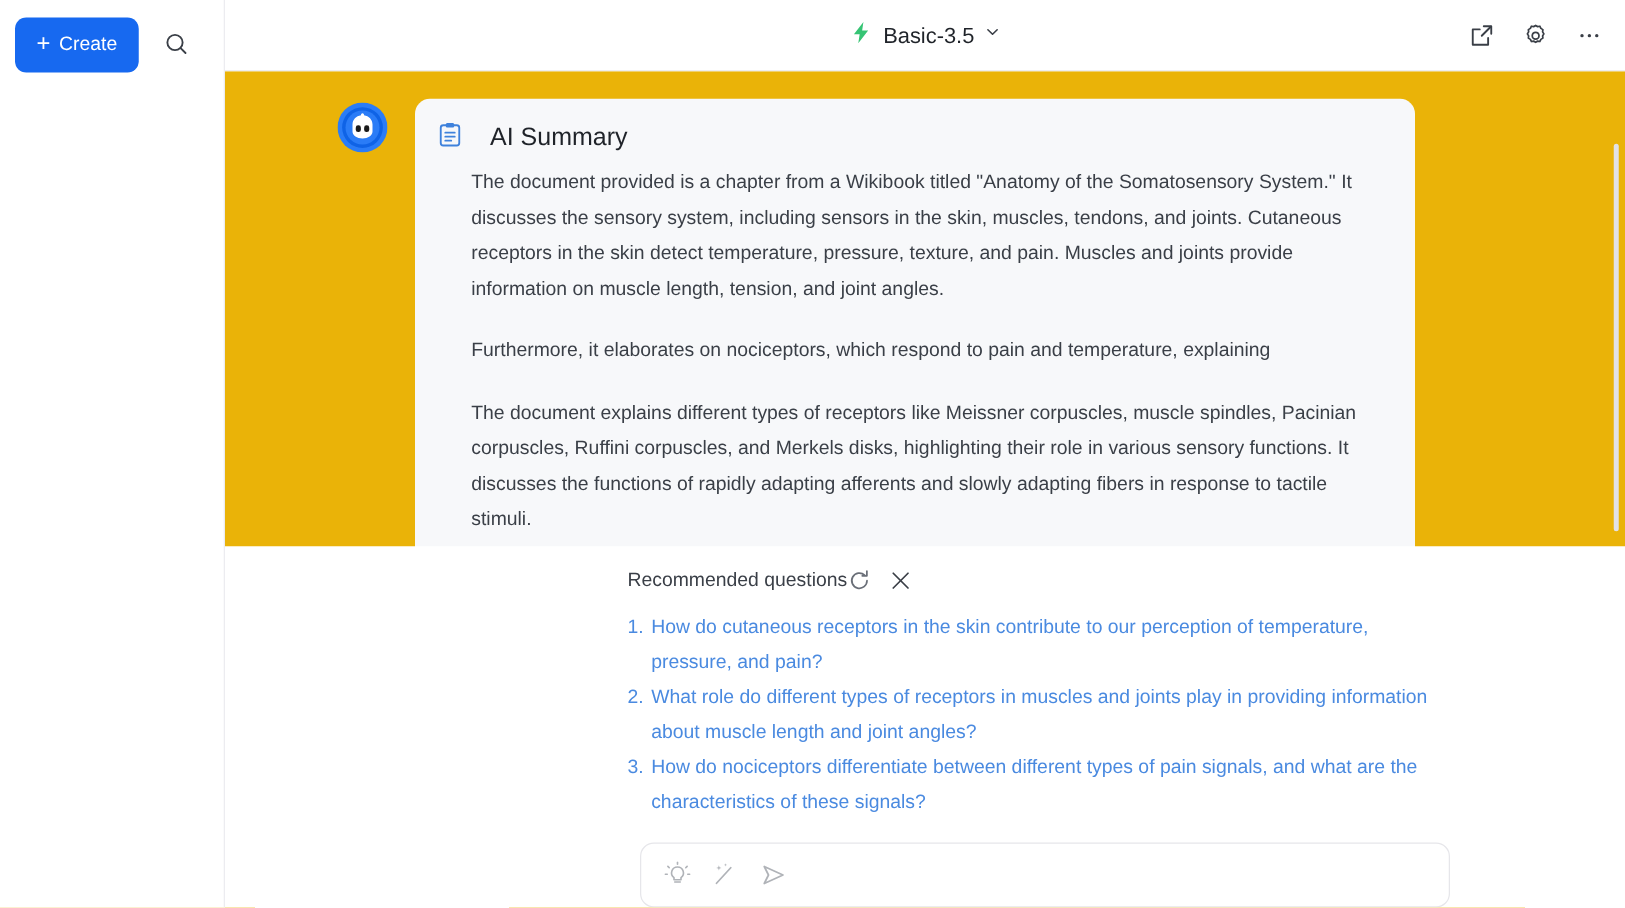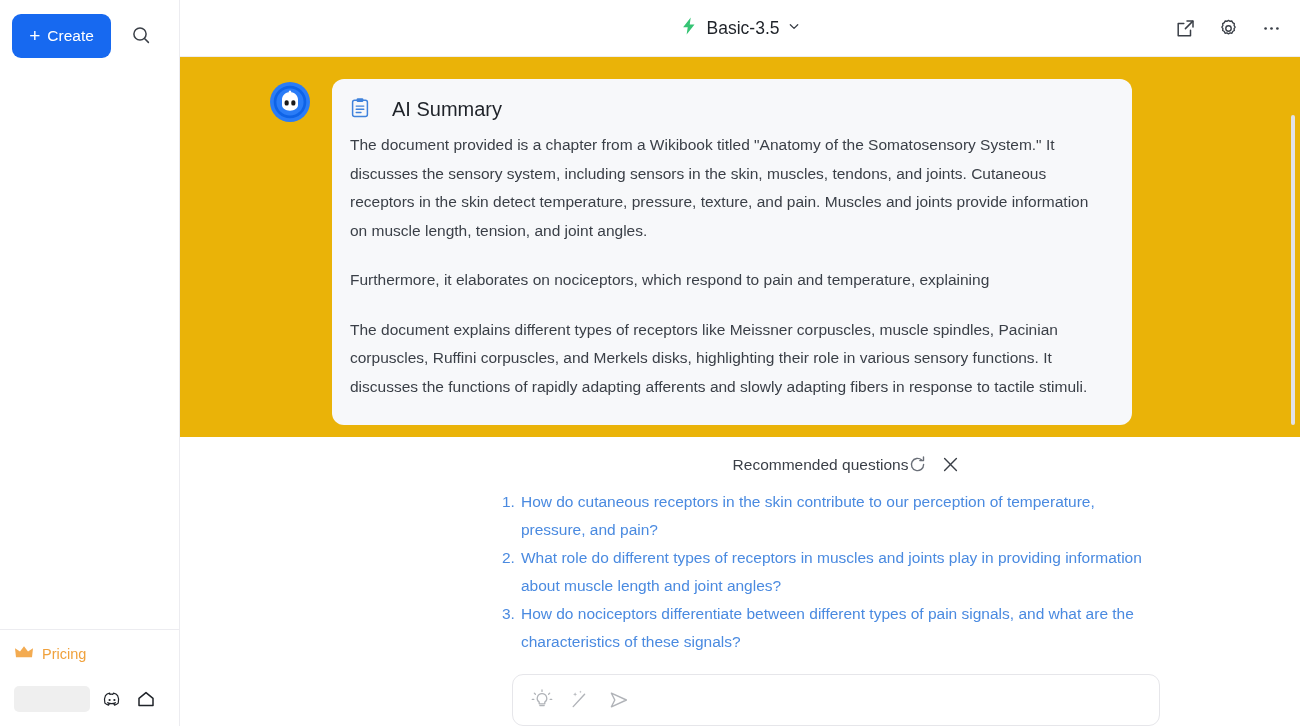--- a/index.html
+++ b/index.html
@@ -190,40 +190,40 @@
   }
   .summary-title {
     font-size: 20px;
     color: #1f2329;
   }
   .bubble p {
     font-size: 15.5px;
     line-height: 28.5px;
     color: #3a3f47;
     margin-bottom: 21px;
+    margin-left: 27px;
   }
   .bubble p:last-child { margin-bottom: 0; }
 
   
   .bottom-panel {
     position: absolute;
     left: 0; right: 0; bottom: 0;
     background: #ffffff;
     padding: 18px 0 0 0;
     z-index: 5;
   }
   .rec {
     padding: 0 140px 0 322px;
   }
   .rec-head {
     display: flex;
     align-items: center;
-    justify-content: center;
+    justify-content: flex-start;
     margin-bottom: 14px;
-    margin-left: 31px;
   }
   .rec-title {
     font-size: 15.5px;
     color: #3a3f47;
   }
   .rec-head-icons { display: flex; align-items: center; gap: 14px; }
   .rec-head-icons .ic { cursor: pointer; display: flex; }
   .rec-list { list-style: none; }
   .rec-item {
     display: flex;
@@ -300,45 +300,20 @@
               <line x1="13.5" y1="13.5" x2="17.4" y2="17.4" stroke="#3a3f47" stroke-width="1.5" stroke-linecap="round"></line>
             </svg>
           </span>
         </button>
       </div>
     </div>
 
 
     <div class="sidebar-spacer"></div>
 
-    <div class="sidebar-bottom">
-      <div class="pricing-row">
-        <span>
-          <svg width="20" height="16" viewBox="0 0 20 16" fill="none">
-            <path d="M2 13.2L1 4.3l5 3.3 4-5.3 4 5.3 5-3.3-1 8.9H2z" fill="#f3ab51"></path>
-          </svg>
-        </span>
-        <span class="label">Pricing</span>
-      </div>
-      <div class="account-row">
-        <div class="account-placeholder"></div>
-        <span class="mini-icon">
-          <svg width="20" height="16" viewBox="0 0 20 16" fill="none">
-            <path d="M6.2 2.2C4.3 2.6 2.8 3.4 2 4.6c-1 2-1.4 5.2-.6 7.6.9.9 2.3 1.6 3.6 1.9l.9-1.5c-.6-.2-1.2-.5-1.7-.9 2.4 1.1 5.3 1.1 7.7 0-.5.4-1.1.7-1.7.9l.9 1.5c1.3-.3 2.7-1 3.6-1.9.8-2.4.4-5.6-.6-7.6-.8-1.2-2.3-2-4.2-2.4l-.5 1.1c-1-.2-2.1-.2-3.1 0l-.1-1.1z" stroke="#1f2329" stroke-width="1.2" stroke-linejoin="round" fill="none" transform="translate(1.5,0)"></path>
-            <circle cx="7.6" cy="9" r="1.1" fill="#1f2329"></circle>
-            <circle cx="12.4" cy="9" r="1.1" fill="#1f2329"></circle>
-          </svg>
-        </span>
-        <span class="mini-icon">
-          <svg width="20" height="18" viewBox="0 0 20 18" fill="none">
-            <path d="M3 8.3L10 2.6l7 5.7v7.1H3V8.3z" stroke="#1f2329" stroke-width="1.5" stroke-linejoin="round"></path>
-          </svg>
-        </span>
-      </div>
-    </div>
   </aside>
 
   <section class="main">
 
     <header class="topbar">
       <div class="model-select">
         <span>
           <svg width="19" height="20" viewBox="0 0 19 20" fill="none">
             <path d="M11.2 1.5L3.6 11.3h4.6l-1.1 7.2 7.9-10.1h-4.8l1-6.9z" fill="#36c474"></path>
           </svg>

